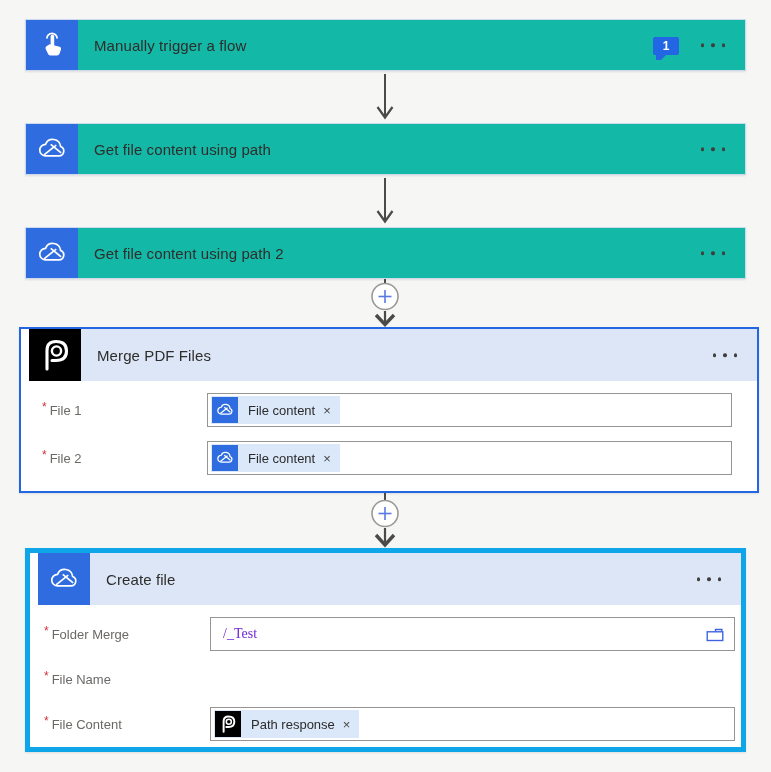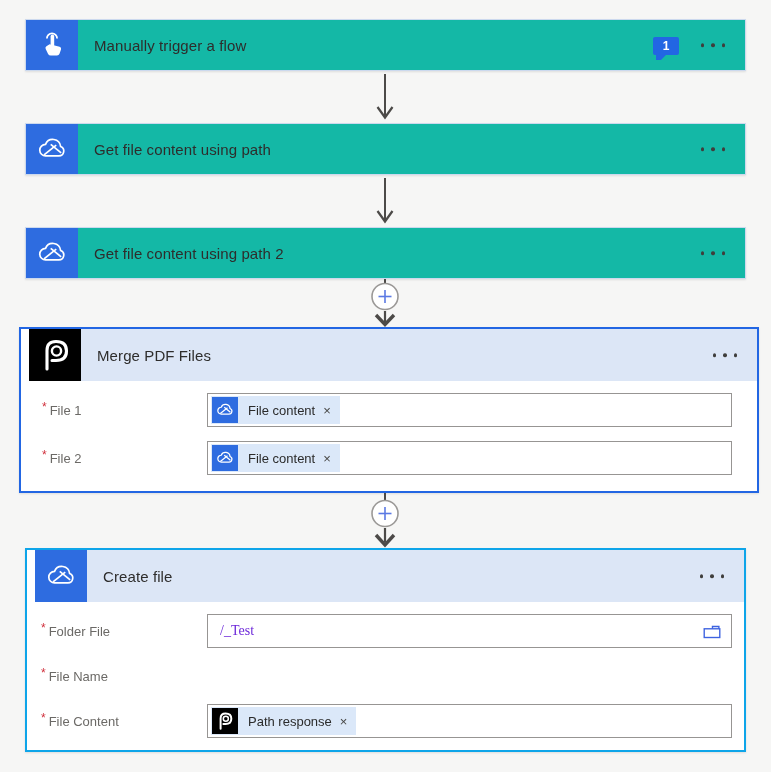--- a/index.html
+++ b/index.html
@@ -178,40 +178,40 @@
 
   <svg class="connector" style="left:368px;top:493px" width="34" height="55" viewBox="0 0 34 55">
     <line x1="17" y1="0" x2="17" y2="7" stroke="#4c4a48" stroke-width="2"></line>
     <circle cx="17" cy="20.5" r="13" fill="#fff" stroke="#9b9997" stroke-width="1.6"></circle>
     <line x1="17" y1="14" x2="17" y2="27" stroke="#5b79e3" stroke-width="1.6"></line>
     <line x1="10.5" y1="20.5" x2="23.5" y2="20.5" stroke="#5b79e3" stroke-width="1.6"></line>
     <line x1="17" y1="35" x2="17" y2="49" stroke="#4c4a48" stroke-width="2.2"></line>
     <path d="M8 42 L17 52 L26 42" fill="none" stroke="#4c4a48" stroke-width="3.4"></path>
   </svg>
 
-  <div class="card expanded" style="left:25px;top:548px;width:721px;height:204px;border:2px solid #0ea5e9">
+  <div class="card expanded" style="left:25px;top:548px;width:721px;height:204px;border:5px solid #0ea5e9">
     <div class="card-header">
       <div class="tile blue">
         <svg width="34" height="34" viewBox="0 0 32 32">
           <path d="M10 22.5 h12.5 a4.6 4.6 0 0 0 1.6 -8.9 a7.4 7.4 0 0 0 -14.2 -2 a5.1 5.1 0 0 0 0.1 10.9 Z" fill="none" stroke="#fff" stroke-width="1.6"></path>
           <path d="M8.5 21.5 L20 12.3" stroke="#fff" stroke-width="1.6"></path>
           <path d="M14.8 11.6 L24.6 19.6" stroke="#fff" stroke-width="1.6"></path>
         </svg>
       </div>
       <div class="card-title">Create file</div>
       <div class="more">
           <i></i>
           <i></i>
           <i></i>
         </div>
     </div>
 
     <div class="field-label" style="left:14px;top:64px">
       <span class="req">*</span>
-      <span>Folder File</span>
+      <span>Folder Merge</span>
     </div>
     <div class="field-box" style="left:180px;top:64px">
       <input type="text" value="/_Test" style="">
       <span class="picker">
         <svg width="22" height="22" viewBox="0 0 24 24">
           <path d="M12.5 8.5 L12.5 6 L19.5 6 L19.5 8.5" fill="none" stroke="#3e63e0" stroke-width="1.5"></path>
           <rect x="3.5" y="8.5" width="17" height="9.5" fill="none" stroke="#3e63e0" stroke-width="1.5"></rect>
         </svg>
       </span>
     </div>

